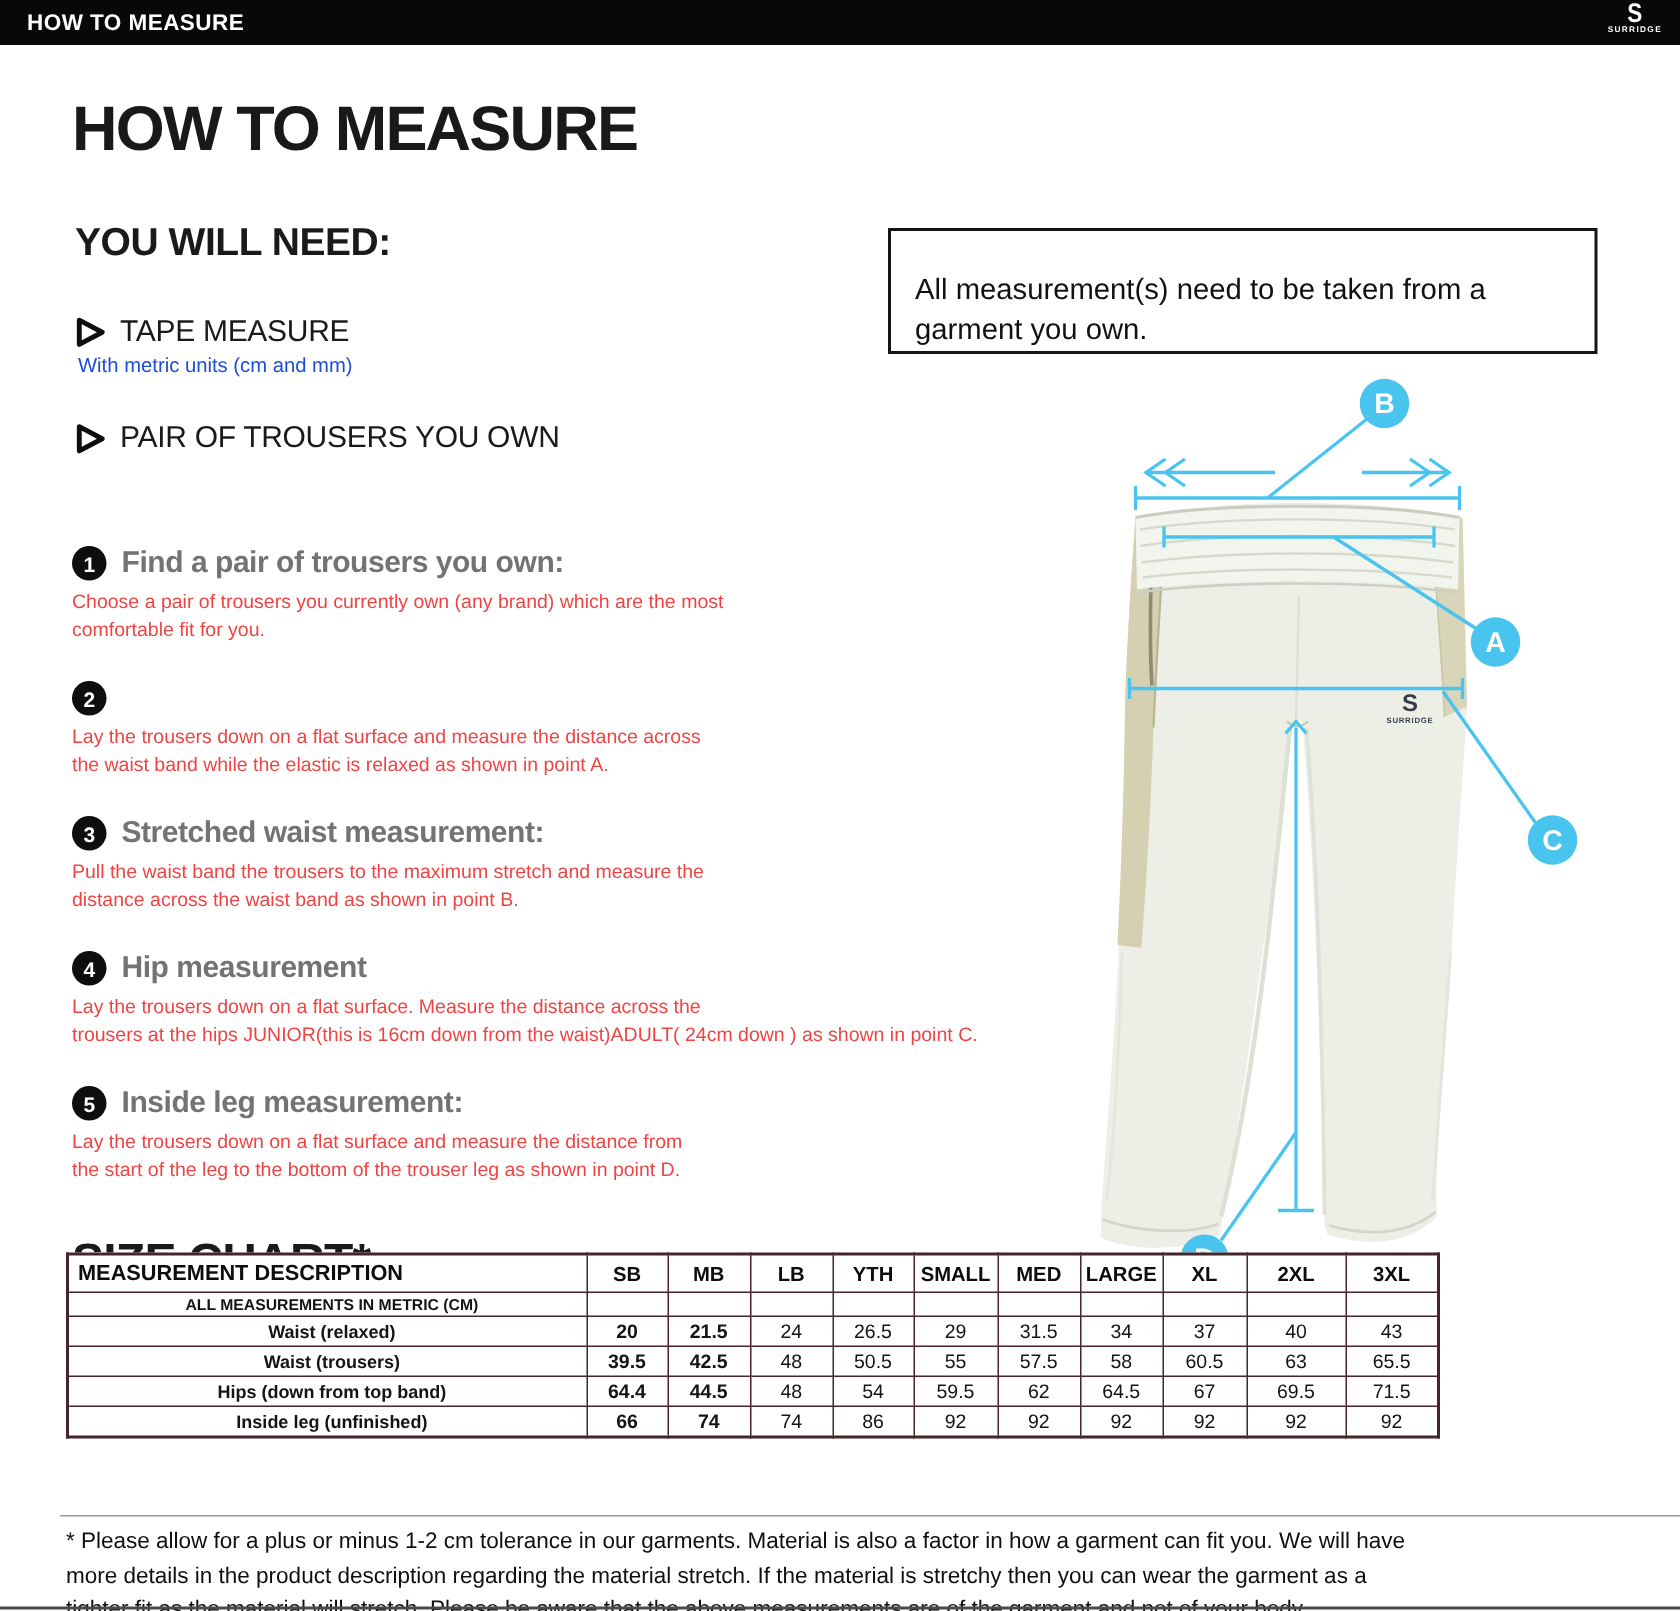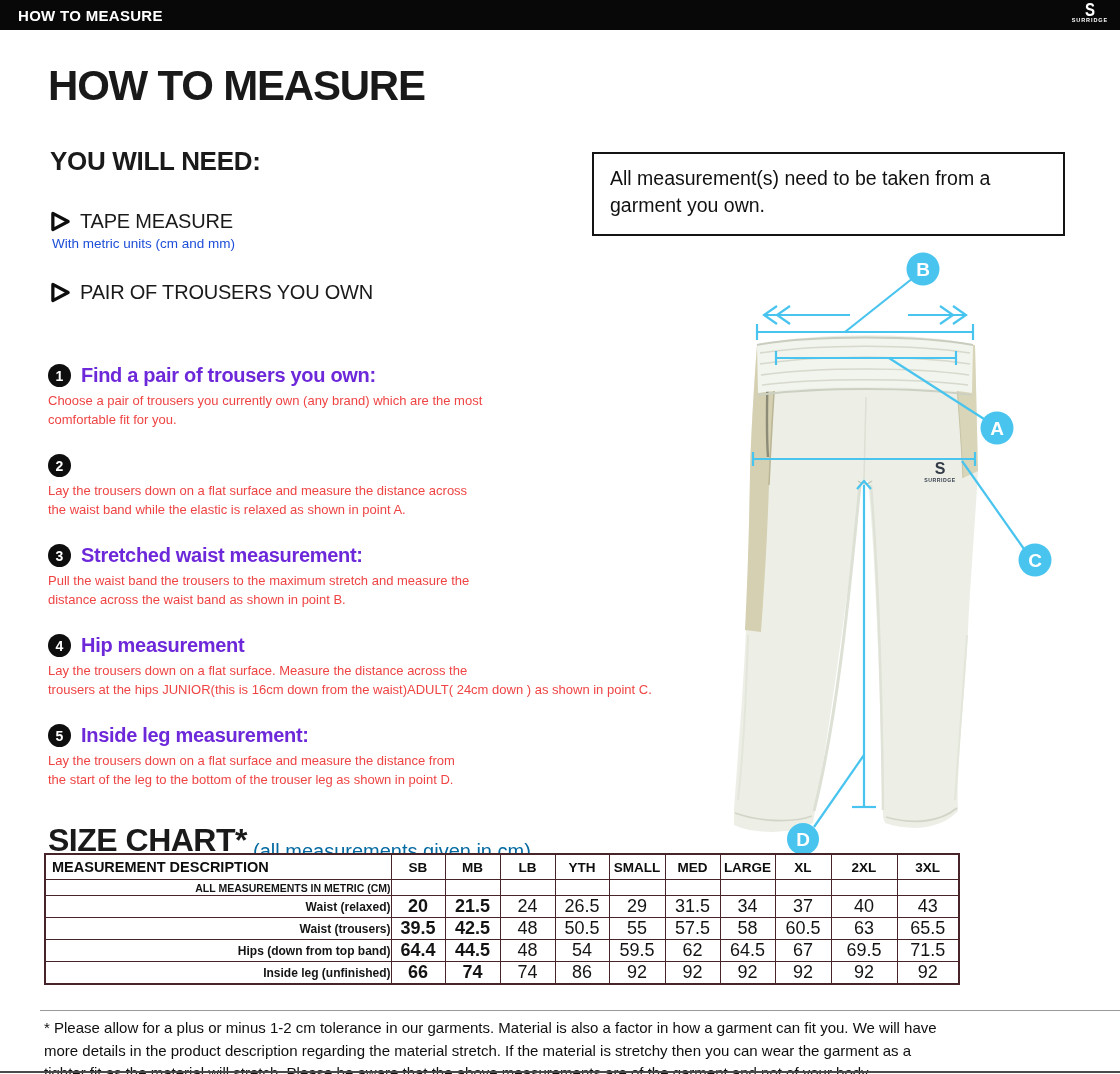--- a/index.html
+++ b/index.html
@@ -21,39 +21,39 @@
   .need-row{display:flex;align-items:center;gap:9px;}
   .tri{width:21px;height:21px;flex:0 0 auto;}
   .need-label{font-size:20px;font-weight:400;letter-spacing:-.2px;}
   .need-desc{font-size:13.5px;margin-top:3px;margin-left:2px;color:#1d4ed8;}
 
   .steps{position:absolute;left:48px;top:364px;width:710px;}
   .step{height:90px;}
   .step-head{display:flex;align-items:center;gap:10px;}
   .step-num{width:23px;height:23px;border-radius:50%;background:#0e0e0e;color:#fff;font-size:14px;
             font-weight:700;display:flex;align-items:center;justify-content:center;flex:0 0 auto;}
-  .step-title{font-size:20px;font-weight:700;letter-spacing:-.3px;color:#6d28d9;}
+  .step-title{font-size:20px;font-weight:700;letter-spacing:-.3px;color:#737373;}
   .step-body{font-size:13px;line-height:18.5px;margin-top:5px;white-space:pre-line;color:#ef4444;}
 
   .note-box{position:absolute;left:592px;top:152px;width:473px;height:84px;border:2px solid #141414;
-            box-sizing:border-box;padding:11px 16px;font-size:19.5px;line-height:27px;white-space:pre-line;color:#111;}
+            box-sizing:border-box;padding:26px 16px;font-size:19.5px;line-height:27px;white-space:pre-line;color:#111;}
 
   .diagram{position:absolute;left:690px;top:245px;width:430px;height:635px;}
 
   .sizechart-h{position:absolute;left:48px;top:822px;font-size:32px;font-weight:700;letter-spacing:-.5px;text-align:center;}
   .sizechart-sub{position:absolute;left:253px;top:840px;font-size:20px;color:#0369a1;}
 
-  .size-table{position:absolute;left:44px;top:853px;border-collapse:collapse;table-layout:fixed;background:#fff;}
+  .size-table{position:absolute;left:44px;top:835px;border-collapse:collapse;table-layout:fixed;background:#fff;}
   .size-table,.size-table th,.size-table td{border:1px solid #46242a;}
   .size-table{border-width:2px;}
   .size-table th{font-size:13.5px;height:24px;text-align:center;padding:0;color:#0d0d0d;}
   .size-table th.l{text-align:left;padding-left:6px;font-size:14.5px;}
-  .size-table td{font-size:18px;height:19px;padding:0;color:#141414;}
+  .size-table td{font-size:13px;height:19px;padding:0;color:#141414;}
   .size-table tr.metric td{height:15px;font-size:10.5px;font-weight:700;}
-  .size-table .l{text-align:right;padding-left:6px;}
+  .size-table .l{text-align:center;padding-left:6px;}
   .size-table .c{text-align:center;}
   .size-table .lbl{font-weight:700;font-size:12px;}
   .size-table .val.b{font-weight:700;}
 
   .rule-top{position:absolute;left:40px;top:1010px;width:1080px;height:1px;background:#9a9a9a;}
   .rule-bottom{position:absolute;left:0;top:1071px;width:1120px;height:2px;background:#4a4a4a;}
 
   .footnote{position:absolute;left:44px;top:1017px;width:1062px;font-size:15px;line-height:22.5px;
             white-space:pre-line;color:#0f0f0f;}
 </style>

